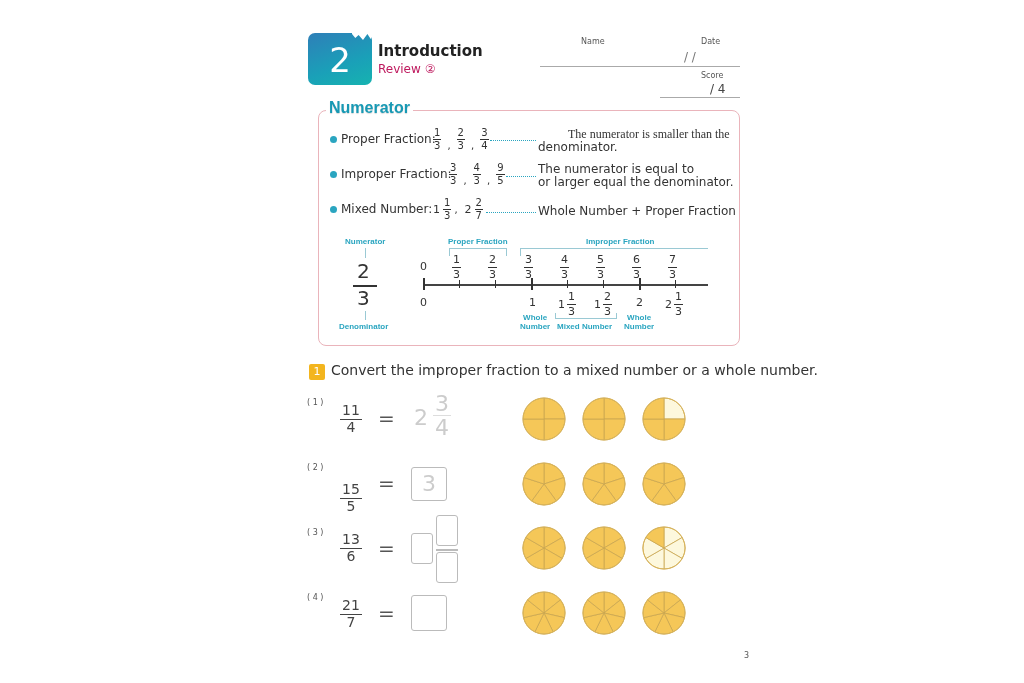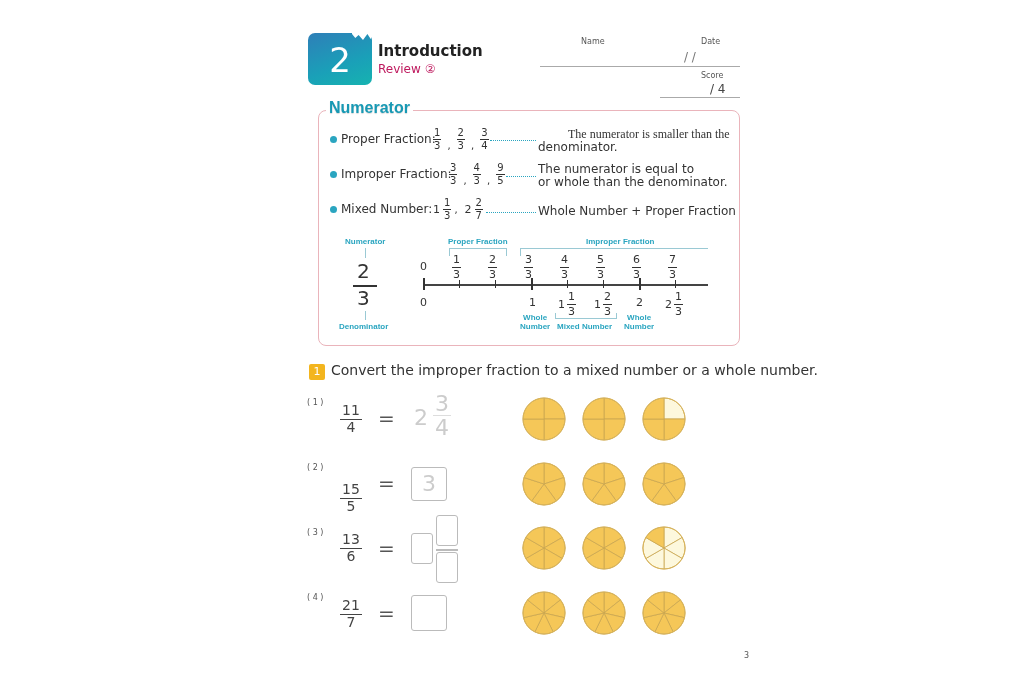--- a/index.html
+++ b/index.html
@@ -103,21 +103,21 @@
       <span class="d">3</span>
     </span>
     <span class="btxt" style="font-size:10px">,</span>
   <span class="frac">
       <span class="n">9</span>
       <span class="d">5</span>
     </span>
 </div>
 <div class="abs dots" style="left:506px;top:176px;width:30px;"></div>
 <div class="abs desc" style="left:538px;top:163px;">The numerator is equal to</div>
-<div class="abs desc" style="left:538px;top:176px;">or whole than the denominator.</div>
+<div class="abs desc" style="left:538px;top:176px;">or larger equal the denominator.</div>
 
 <div class="abs bullet" style="left:330px;top:206px;"></div>
 <div class="abs btxt" style="left:341px;top:202px;">Mixed Number:</div>
 <div class="abs" style="left:433px;top:198px;display:flex;gap:3px;align-items:center;">
   <span class="btxt" style="font-size:11px">1</span>
   <span class="frac">
       <span class="n">1</span>
       <span class="d">3</span>
     </span>
     <span class="btxt" style="font-size:10px;margin-right:4px">,</span>

